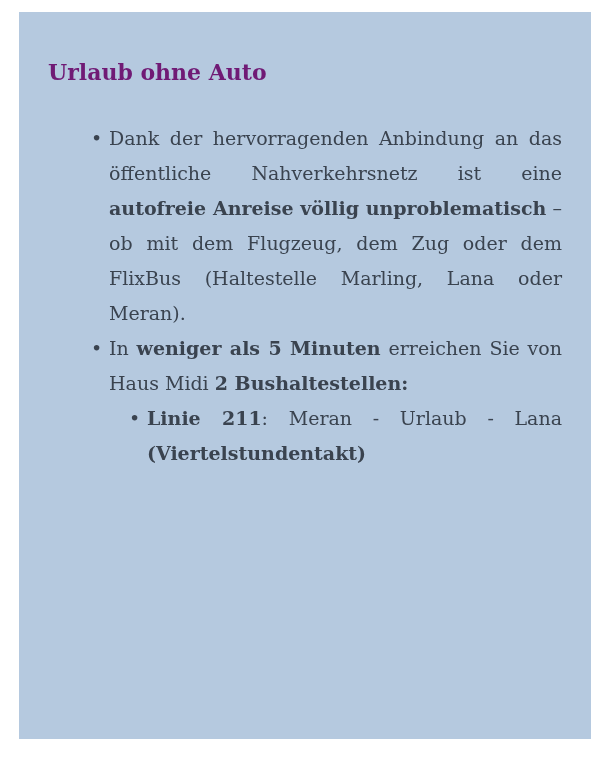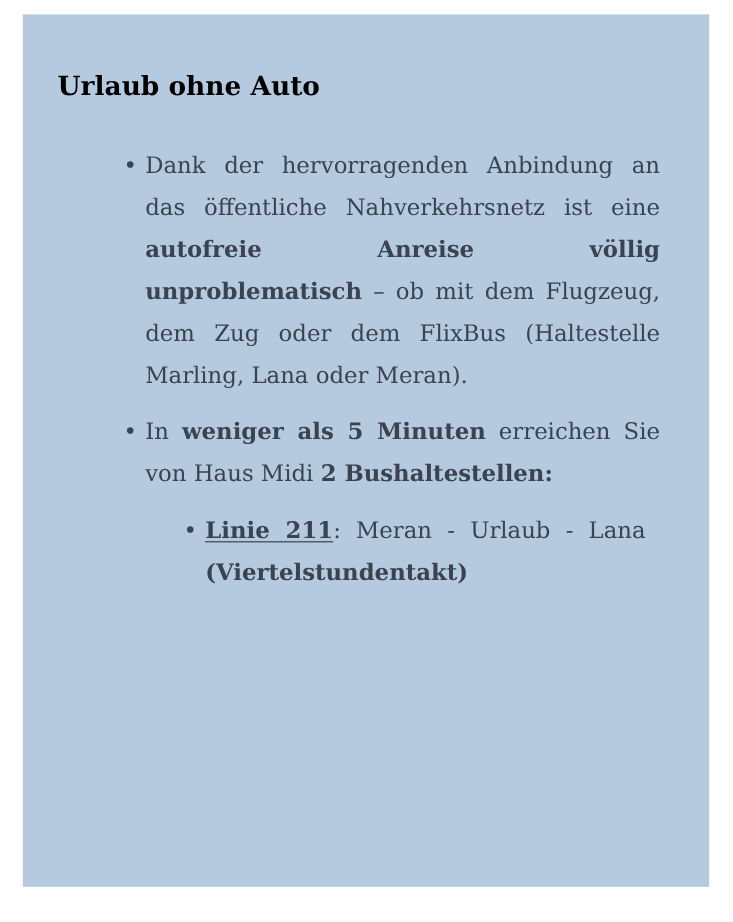--- a/index.html
+++ b/index.html
@@ -22,46 +22,45 @@
     padding: 45px 29px 22px 29px;
     font-size: 19px;
     line-height: 35px;
     text-align: justify;
   }
   .panel-title {
     margin: 0 0 34px 0;
     font-size: 22px;
     line-height: 30px;
     font-weight: bold;
-    color: #000000;
+    color: #701a75;
     text-align: left;
   }
   ul.bullet-list {
     list-style: none;
     margin: 0;
     padding: 0 0 0 61px;
   }
   ul.bullet-list.nested {
     padding-left: 38px;
   }
   ul.bullet-list > li {
     position: relative;
-    margin: 12px;
+    margin: 0;
   }
   ul.bullet-list > li::before {
     content: "\2022";
     position: absolute;
     left: -18px;
     top: 0;
     color: #3a434f;
   }
   .seg-bold { font-weight: bold; }
   .seg-bold-underline {
     font-weight: bold;
-    text-decoration: underline;
     text-underline-offset: 3px;
   }
   .seg-ghost { color: #e7eef6; }
 </style>
 </head>
 <body>
 
 <div class="panel">
 
   <h2 class="panel-title">Urlaub ohne Auto</h2>

